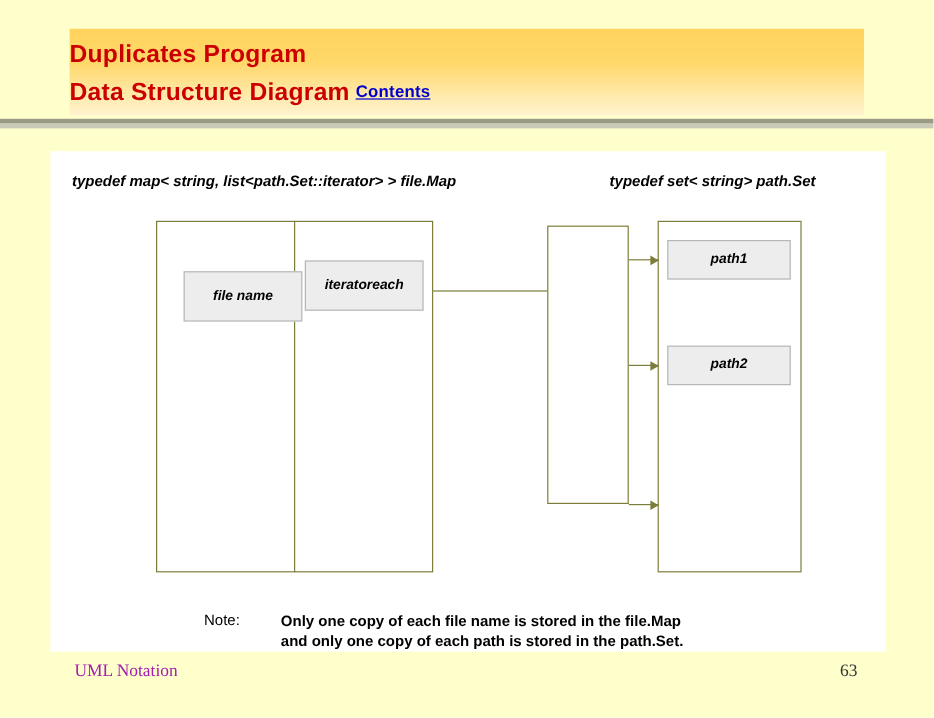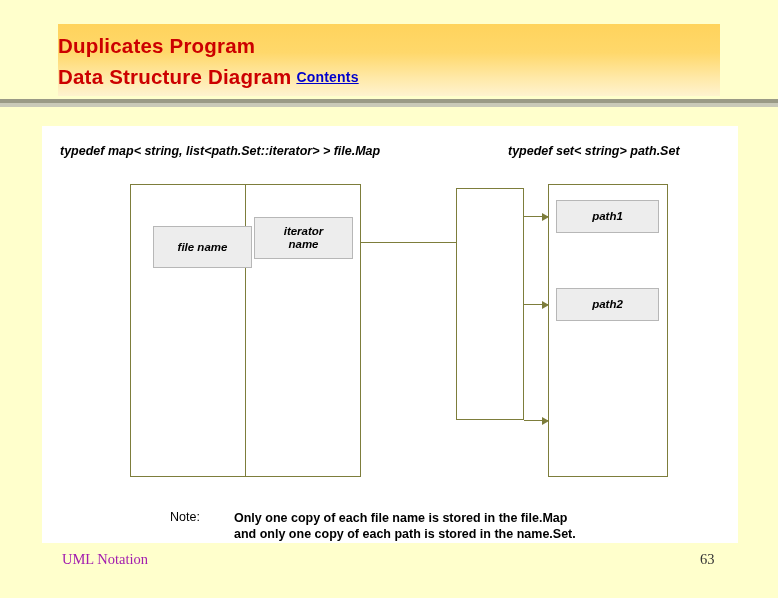--- a/index.html
+++ b/index.html
@@ -166,23 +166,23 @@
 
   <div class="dg-label" style="left:18px; top:18px;">typedef map&lt; string, list&lt;path.Set::iterator&gt; &gt; file.Map</div>
   <div class="dg-label" style="left:466px; top:18px;">typedef set&lt; string&gt; path.Set</div>
 
   <div class="dg-box" style="left:88px; top:58px; width:116px; height:293px;"></div>
   <div class="dg-box" style="left:203px; top:58px; width:116px; height:293px;"></div>
 
   <div class="dg-fill" style="left:111px; top:100px; width:99px; height:42px;justify-content:center;">
     <span>file name</span>
   </div>
-  <div class="dg-fill" style="left:212px; top:91px; width:99px; height:42px; flex-direction:column;">
+  <div class="dg-fill" style="left:212px; top:91px; width:99px; height:42px; flex-direction:row;">
     <span>iterator</span>
-    <span>name</span>
+    <span>each</span>
   </div>
 
   <div class="dg-box" style="left:506px; top:58px; width:120px; height:293px;"></div>
 
   <div class="dg-fill" style="left:514px; top:74px; width:103px; height:33px;">
     <span>path1</span>
   </div>
   <div class="dg-fill" style="left:514px; top:162px; width:103px; height:33px;">
     <span>path2</span>
   </div>
@@ -196,18 +196,18 @@
 
   <div class="dg-line" style="left:482px; top:178px; width:25px; height:1px;"></div>
   <div class="arrow-head" style="left:500px; top:175px;"></div>
 
   <div class="dg-line" style="left:482px; top:294px; width:25px; height:1px;"></div>
   <div class="arrow-head" style="left:500px; top:291px;"></div>
 
   <div id="note-label" style="left:128px; top:384px;">Note:</div>
   <div id="note-text" style="left:192px; top:384px;">
     <div>Only one copy of each file name is stored in the file.Map</div>
-    <div>and only one copy of each path is stored in the name.Set.</div>
+    <div>and only one copy of each path is stored in the path.Set.</div>
   </div>
 </div>
 
 <div id="footer-left">UML Notation</div>
 <div id="footer-right">63</div>
 
 </body></html>

